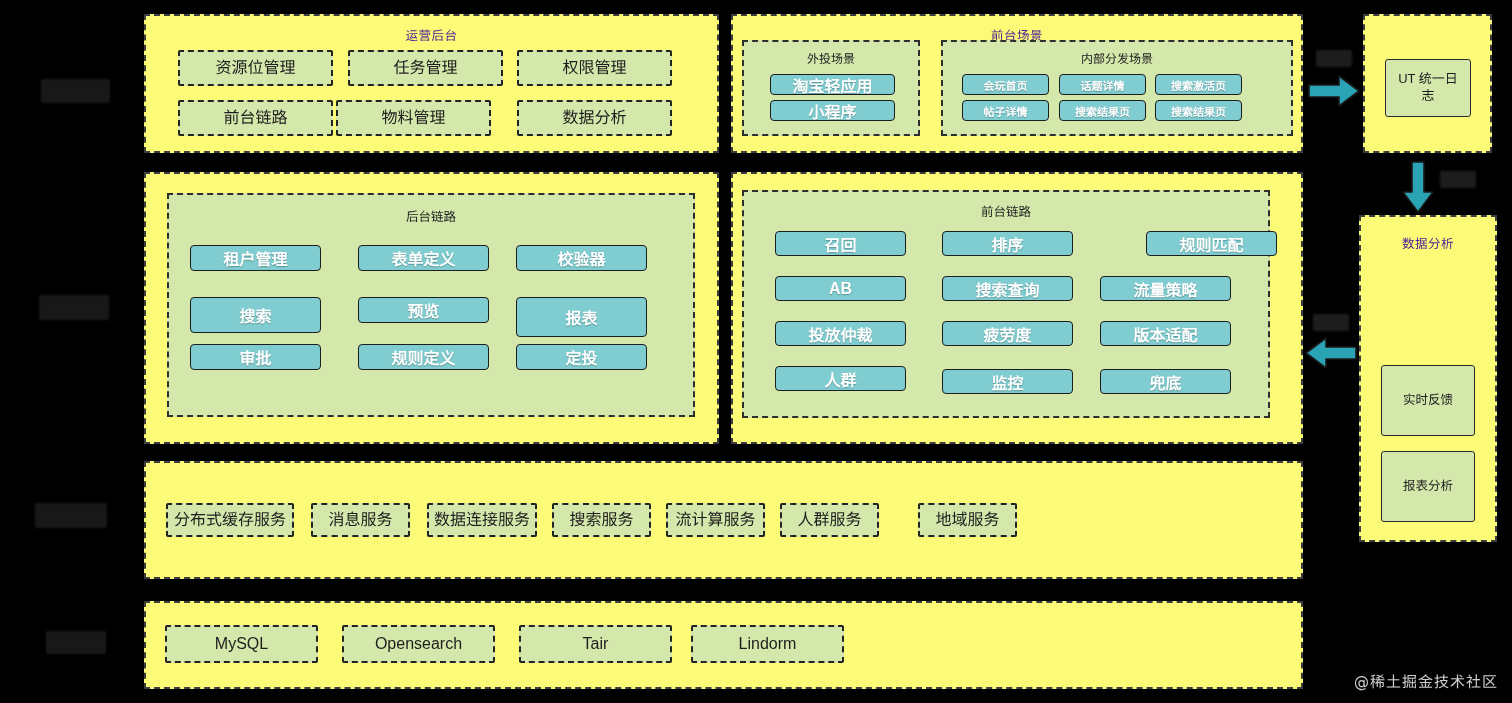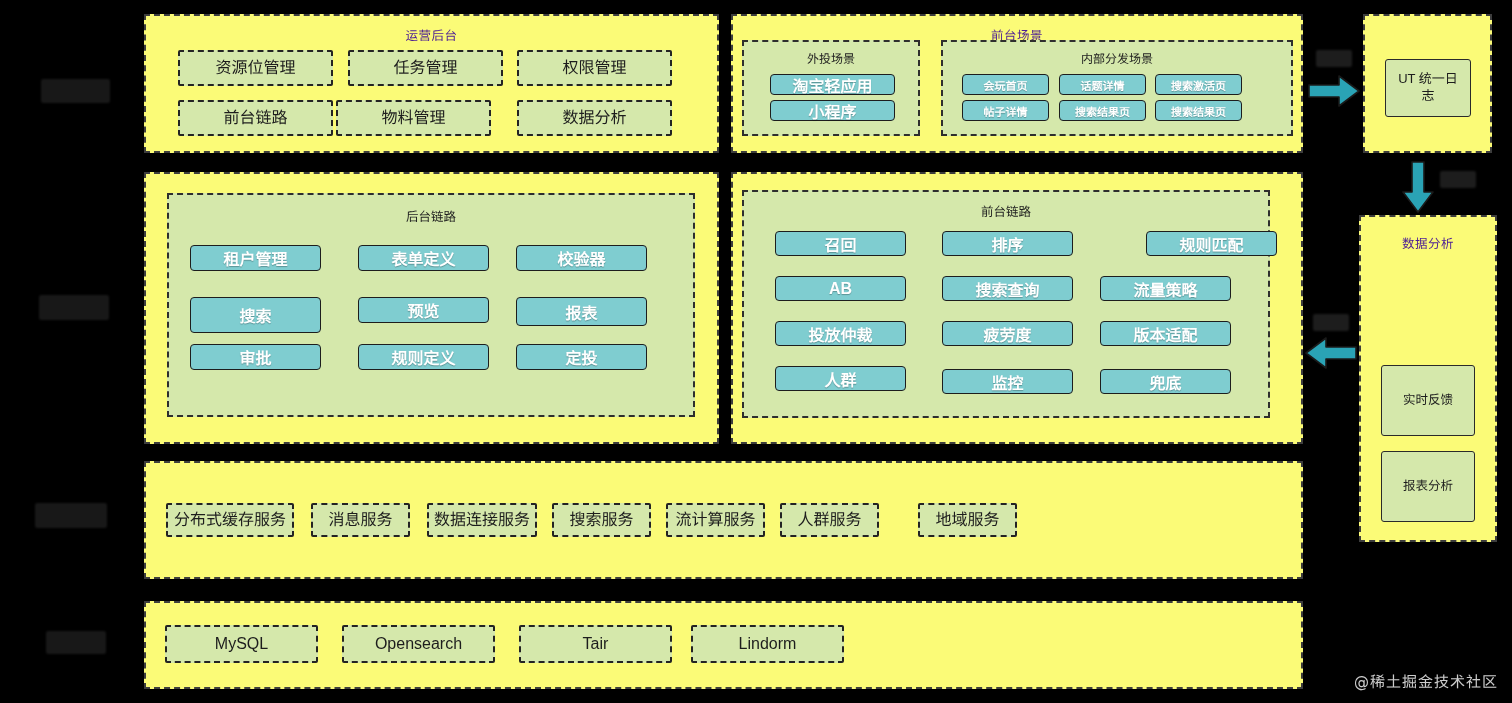--- a/index.html
+++ b/index.html
@@ -187,21 +187,21 @@
 
   <div class="band" style="left:144px; top:172px; width:575px; height:272px;"></div>
   <div class="subgroup" style="left:167px; top:193px; width:528px; height:224px;">
     <div class="subgroup-title" style="font-size:12.5px; padding-top:11px;">后台链路</div>
   </div>
   <div class="tcard" style="left:190px; top:245px; width:131px; height:26px;">租户管理</div>
   <div class="tcard" style="left:358px; top:245px; width:131px; height:26px;">表单定义</div>
   <div class="tcard" style="left:516px; top:245px; width:131px; height:26px;">校验器</div>
   <div class="tcard" style="left:190px; top:297px; width:131px; height:36px;">搜索</div>
   <div class="tcard" style="left:358px; top:297px; width:131px; height:26px;">预览</div>
-  <div class="tcard" style="left:516px; top:297px; width:131px; height:29px;">报表</div>
+  <div class="tcard" style="left:516px; top:297px; width:131px; height:40px;">报表</div>
   <div class="tcard" style="left:190px; top:344px; width:131px; height:26px;">审批</div>
   <div class="tcard" style="left:358px; top:344px; width:131px; height:26px;">规则定义</div>
   <div class="tcard" style="left:516px; top:344px; width:131px; height:26px;">定投</div>
 
   <div class="band" style="left:731px; top:172px; width:572px; height:272px;"></div>
   <div class="subgroup" style="left:742px; top:190px; width:528px; height:228px;">
     <div class="subgroup-title" style="font-size:12.5px; padding-top:9px;">前台链路</div>
   </div>
   <div class="tcard" style="left:775px; top:231px; width:131px; height:25px;">召回</div>
   <div class="tcard" style="left:942px; top:231px; width:131px; height:25px;">排序</div>

